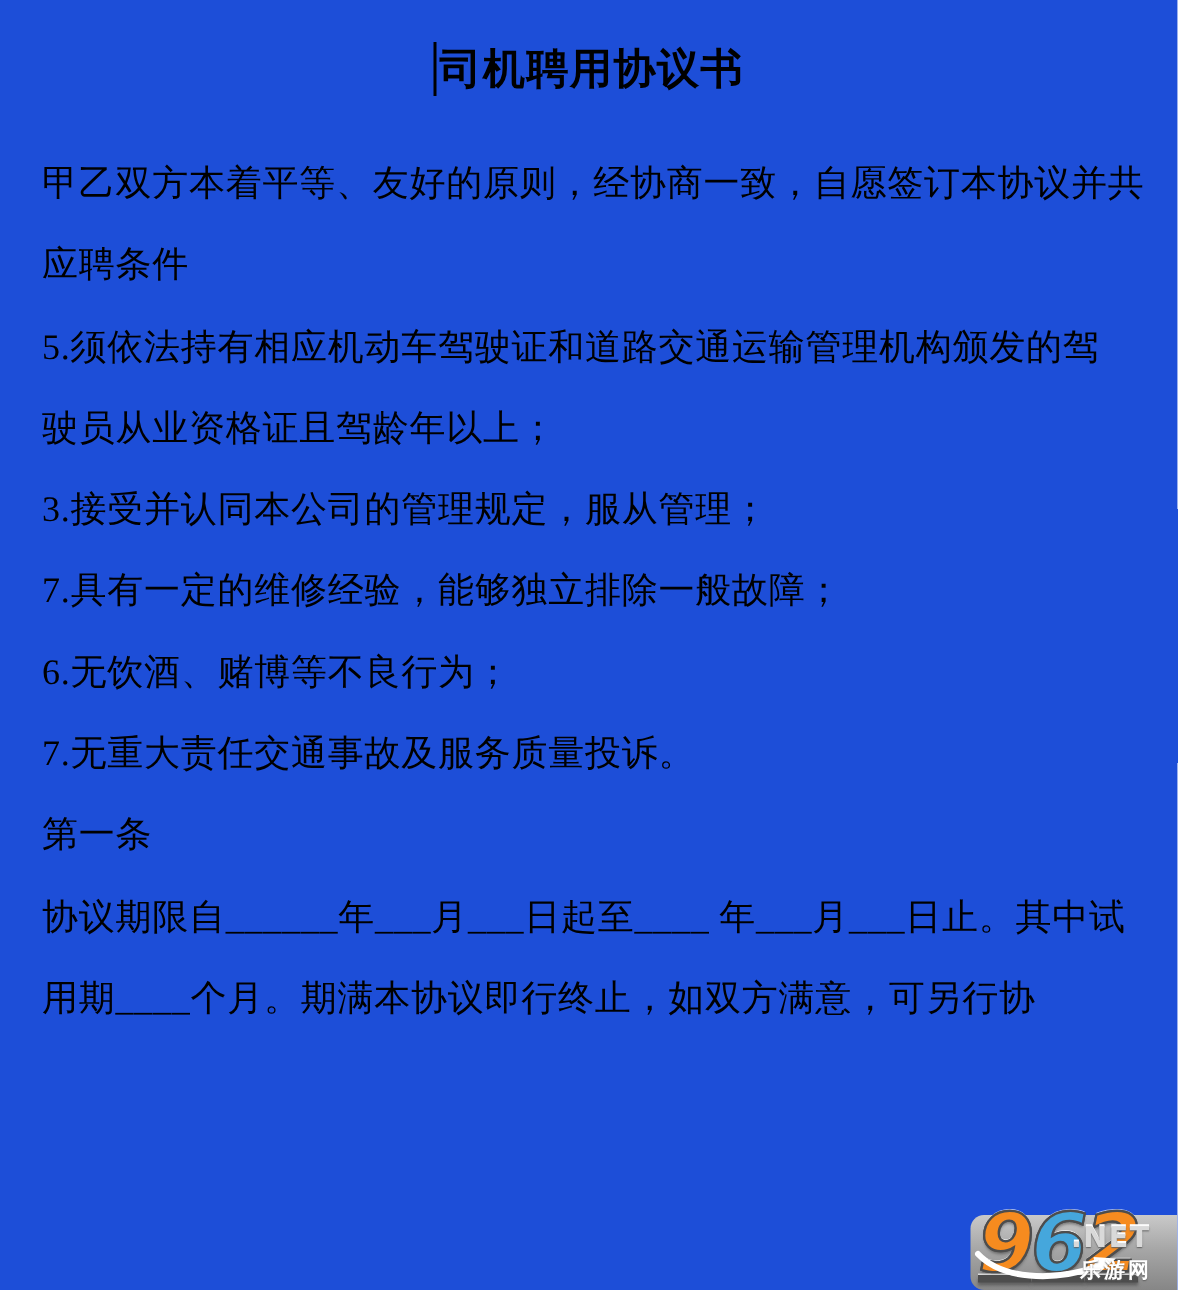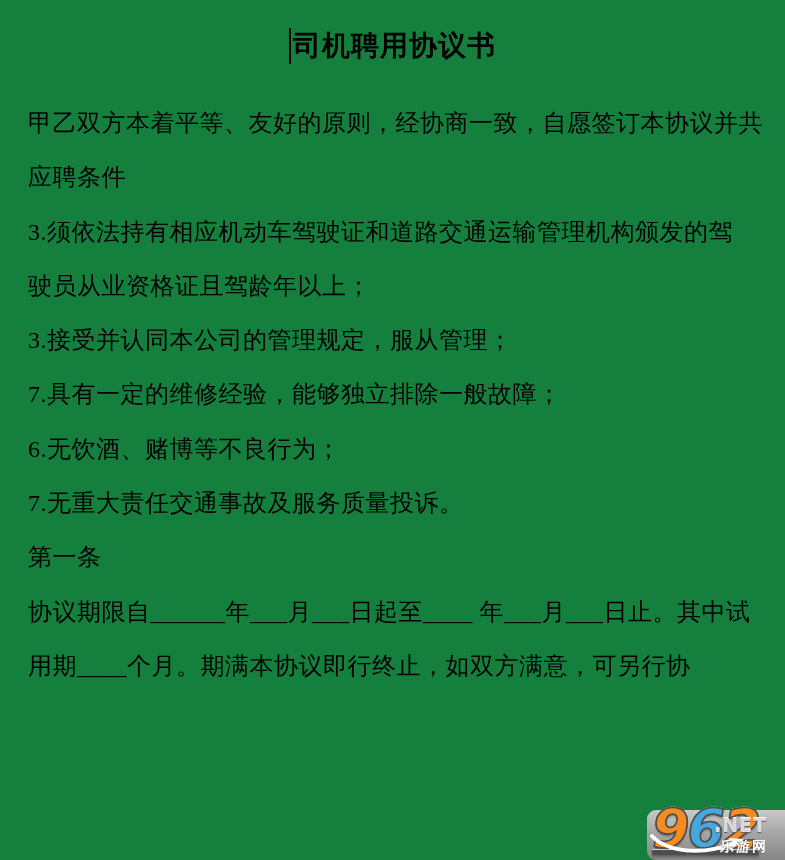--- a/index.html
+++ b/index.html
@@ -1,19 +1,19 @@
 <!DOCTYPE html>
 <html><head>
 <meta charset="utf-8">
 <style>
   html,body{margin:0;padding:0;background:#fff;}
   .page{
     position:relative;
     width:785px;height:860px;
-    background:#15803d;
+    background:#1d4ed8;
     overflow:hidden;
     font-family:"Liberation Serif","DejaVu Serif",serif;
     color:#000;
   }
   .title-row{
     position:absolute;top:24px;left:0;right:0;height:44px;
     display:flex;justify-content:center;align-items:center;
   }
   .caret{
     width:2px;height:36px;background:#000;margin-right:2px;flex:0 0 auto;
@@ -70,21 +70,21 @@
 <div class="page">
 
   <div class="title-row">
     <span class="caret"></span>
     <h1 class="doc-title">司机聘用协议书</h1>
   </div>
 
   <div class="doc-body">
     <p class="line">甲乙双方本着平等、友好的原则，经协商一致，自愿签订本协议并共</p>
     <p class="line">应聘条件</p>
-    <p class="line">3.须依法持有相应机动车驾驶证和道路交通运输管理机构颁发的驾</p>
+    <p class="line">5.须依法持有相应机动车驾驶证和道路交通运输管理机构颁发的驾</p>
     <p class="line">驶员从业资格证且驾龄年以上；</p>
     <p class="line">3.接受并认同本公司的管理规定，服从管理；</p>
     <p class="line">7.具有一定的维修经验，能够独立排除一般故障；</p>
     <p class="line">6.无饮酒、赌博等不良行为；</p>
     <p class="line">7.无重大责任交通事故及服务质量投诉。</p>
     <p class="line">第一条</p>
     <p class="line">协议期限自______年___月___日起至____ 年___月___日止。其中试</p>
     <p class="line">用期____个月。期满本协议即行终止，如双方满意，可另行协</p>
   </div>
 

